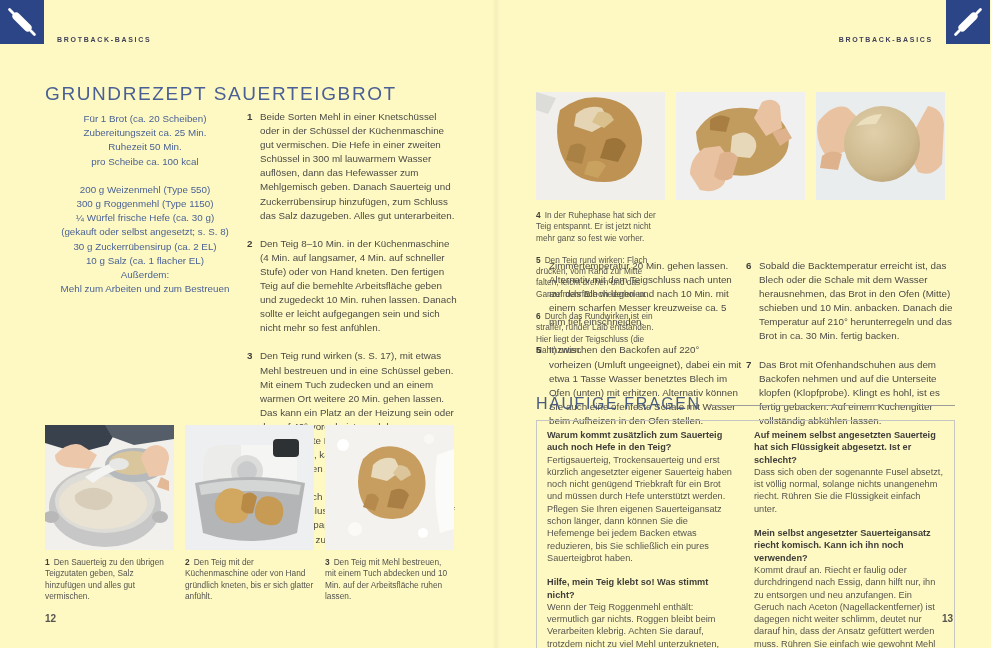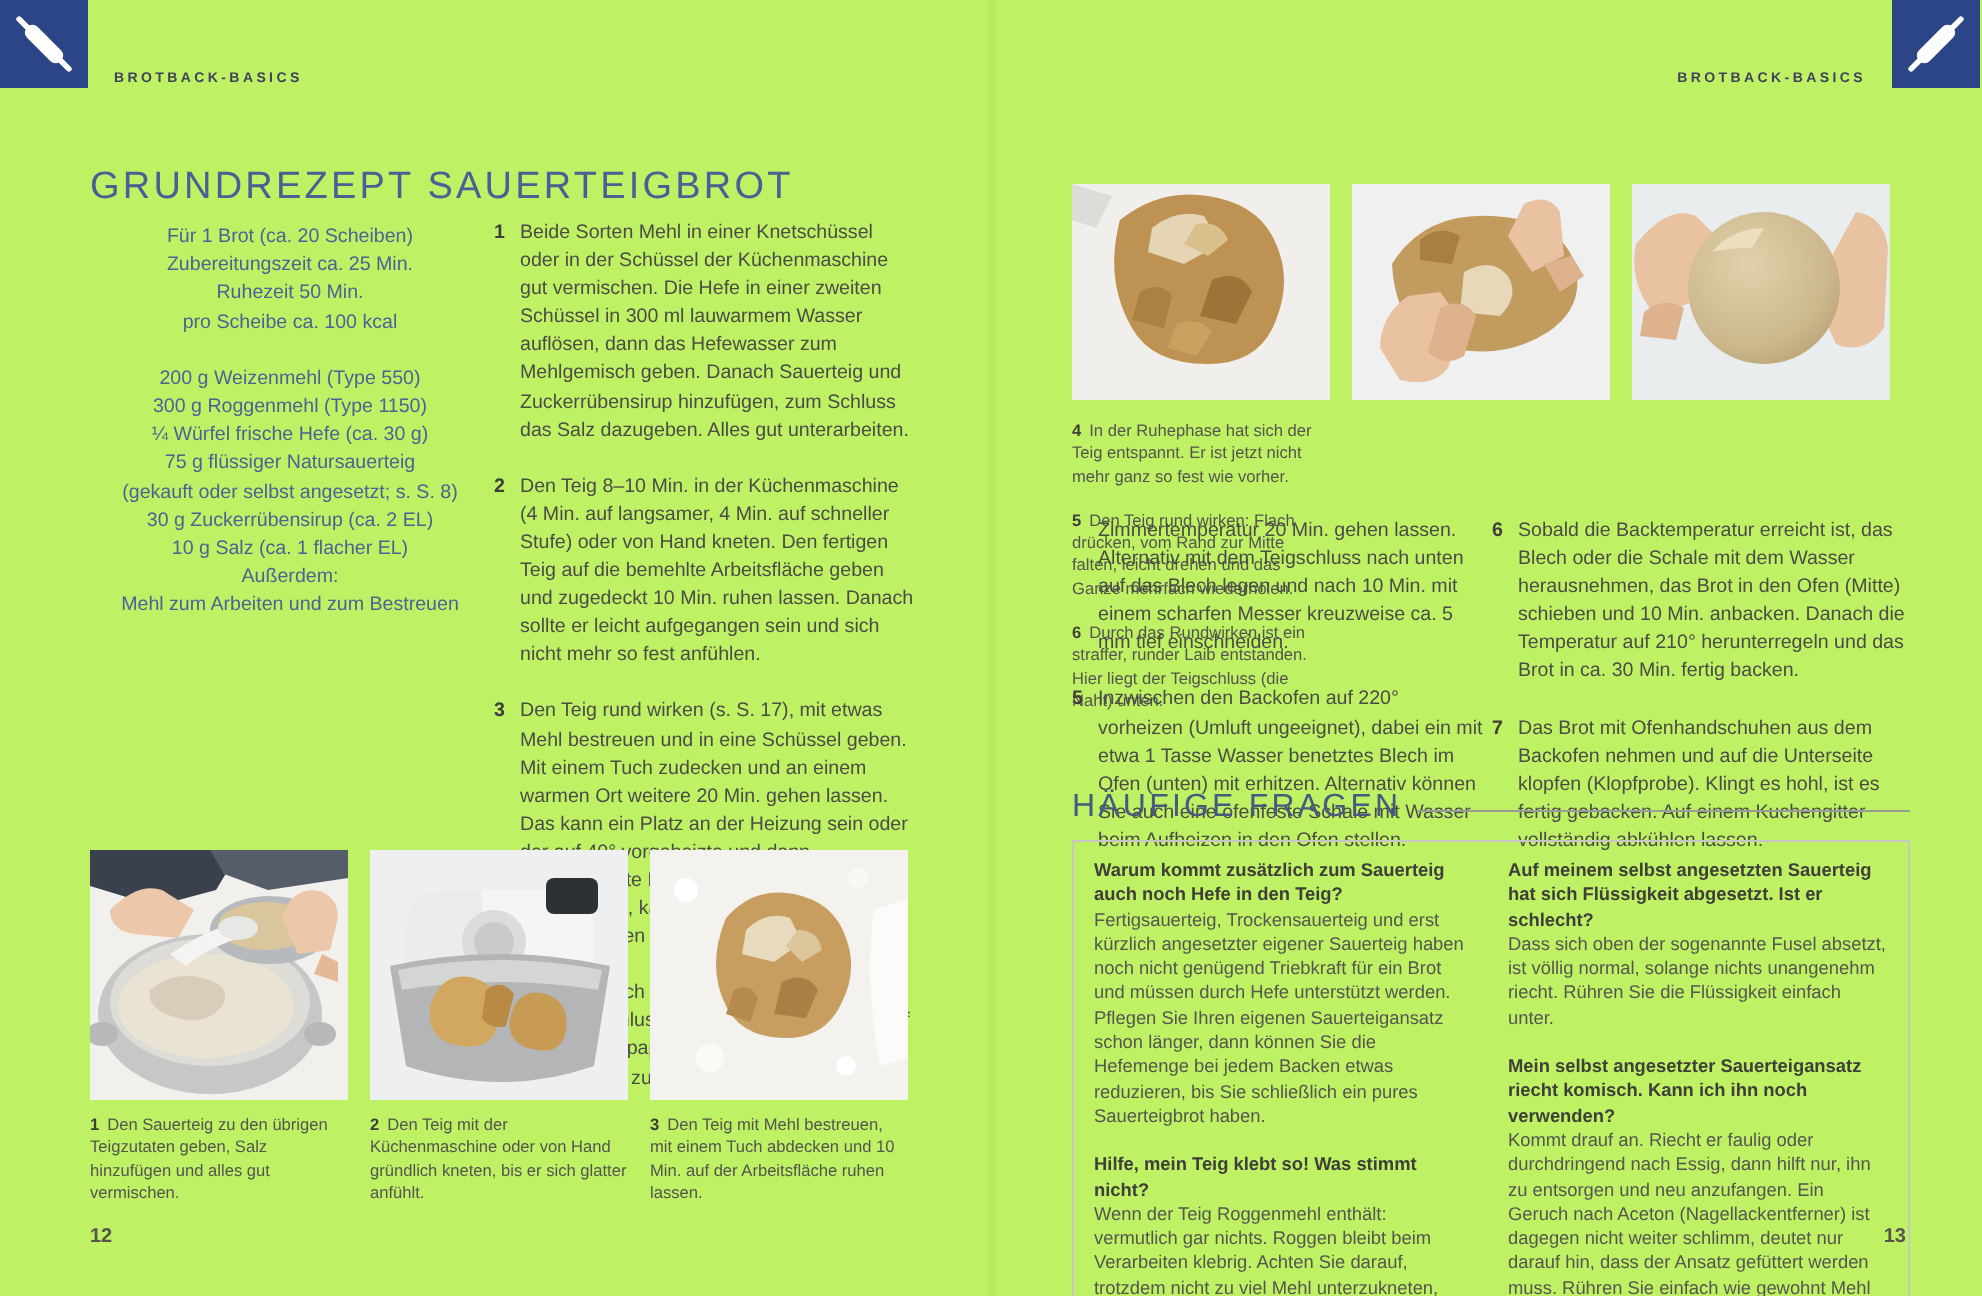--- a/index.html
+++ b/index.html
@@ -1,16 +1,16 @@
 <!DOCTYPE html>
 <html><head>
 <meta charset="utf-8">
 <style>
   html,body{margin:0;padding:0;background:#ffffff;}
-  .spread{position:relative;width:991px;height:648px;background:#bef264;overflow:hidden;
+  .spread{position:relative;width:991px;height:648px;background:#fef9c3;overflow:hidden;
           font-family:"Liberation Sans",sans-serif;-webkit-font-smoothing:antialiased;}
   .fold{position:absolute;left:492px;top:0;width:8px;height:648px;
         background:linear-gradient(90deg,rgba(0,0,0,0) 0%,rgba(0,0,0,.04) 50%,rgba(0,0,0,0) 100%);}
   .corner-box{position:absolute;top:0;width:44px;height:44px;background:#2c4586;}
   .corner-box.left{left:0;}
   .corner-box.right{right:1px;}
   .brand-label{position:absolute;top:36px;font-size:7px;font-weight:bold;letter-spacing:1.7px;color:#40415a;}
   .brand-label.left{left:57px;}
   .brand-label.right{right:58px;text-align:right;}
   .page-title{position:absolute;left:45px;top:70px;font-size:19px;font-weight:normal;
@@ -87,21 +87,20 @@
 
   <div class="ingredients">
     <div>Für 1 Brot (ca. 20 Scheiben)</div>
     <div>Zubereitungszeit ca. 25 Min.</div>
     <div>Ruhezeit 50 Min.</div>
     <div>pro Scheibe ca. 100 kcal</div>
     <div class="ing-gap"></div>
     <div>200 g Weizenmehl (Type 550)</div>
     <div>300 g Roggenmehl (Type 1150)</div>
     <div>¼ Würfel frische Hefe (ca. 30 g)</div>
-    <div>75 g flüssiger Natursauerteig</div>
     <div>(gekauft oder selbst angesetzt; s. S. 8)</div>
     <div>30 g Zuckerrübensirup (ca. 2 EL)</div>
     <div>10 g Salz (ca. 1 flacher EL)</div>
     <div class="b">Außerdem:</div>
     <div>Mehl zum Arbeiten und zum Bestreuen</div>
   </div>
 
   <div class="steps-col lp">
     <div class="step">
       <span class="n">1</span>

